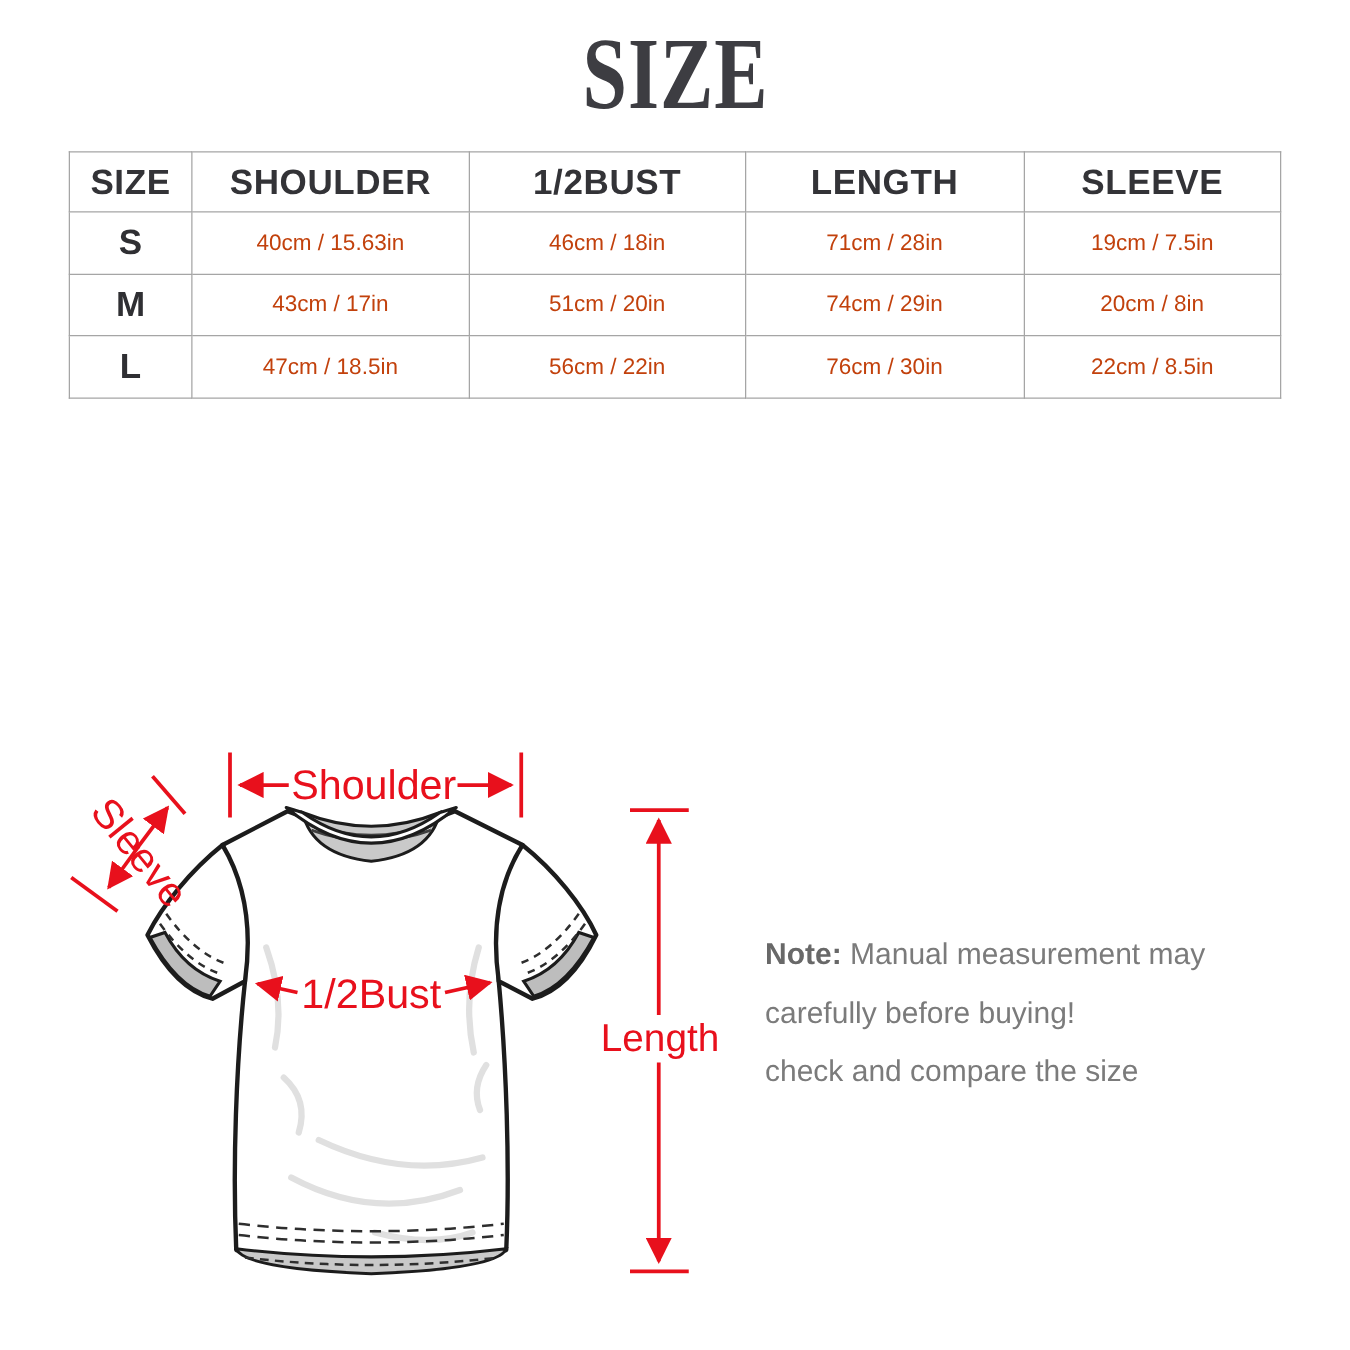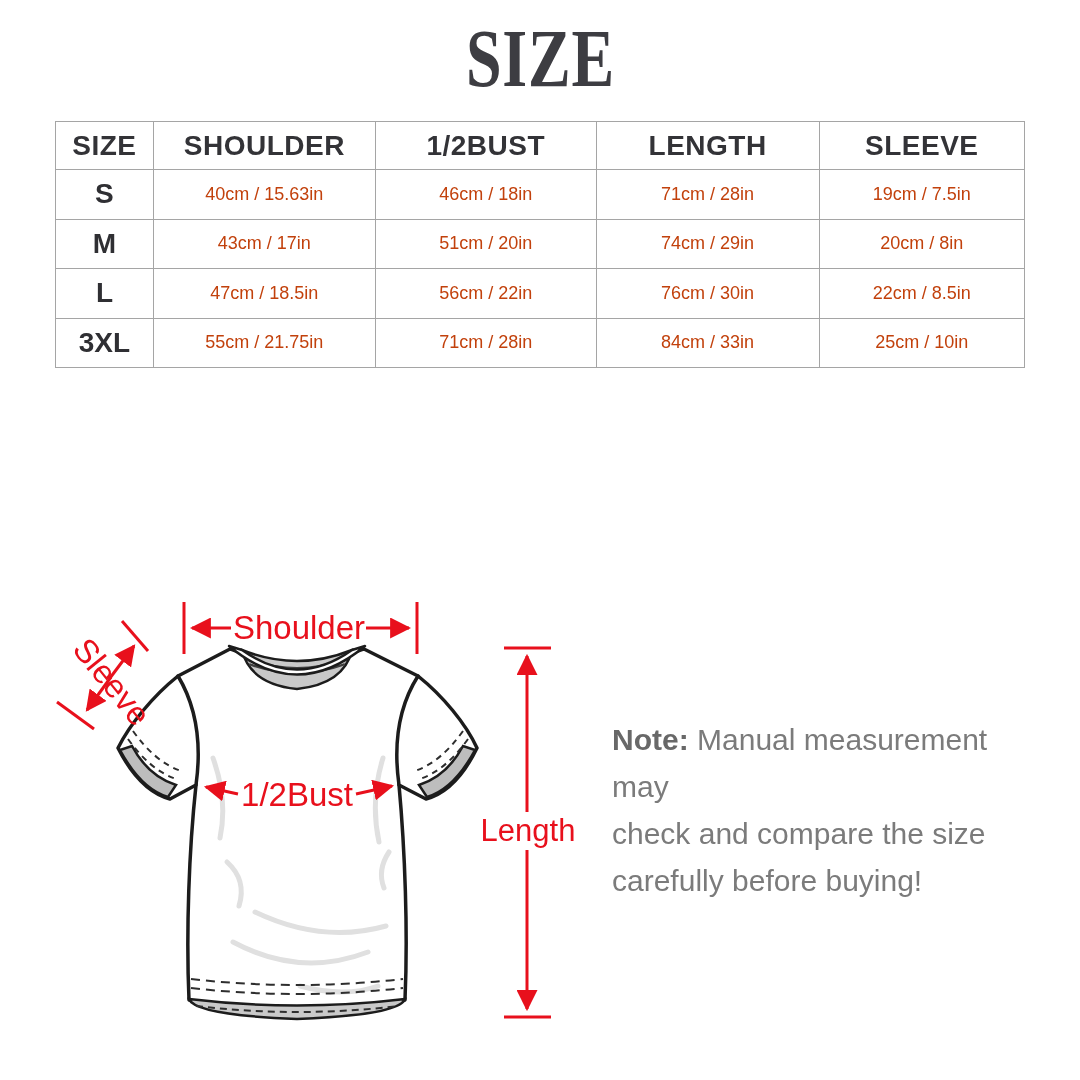--- a/index.html
+++ b/index.html
@@ -28,22 +28,22 @@
   #size-table td{
     height:48.5px;font-size:18px;color:#c2410c;
   }
   #size-table td.size-col{
     font-weight:bold;color:#2f2f33;font-size:28px;
   }
   
   #diagram{position:absolute;left:40px;top:590px;width:560px;height:460px;}
   
   #note{
-    position:absolute;left:612px;top:716px;width:420px;
-    font-size:30px;line-height:47px;color:#7b7b7b;
+    position:absolute;left:612px;top:740px;width:420px;
+    font-size:24px;line-height:47px;color:#7b7b7b;
   }
   #note p{margin:0;}
   #note b{color:#686868;font-weight:bold;margin-right:.28em;}
 </style>
 </head>
 <body>
 
 <div id="canvas">
 
   <div id="title">
@@ -81,27 +81,20 @@
           <td>51cm / 20in</td>
           <td>74cm / 29in</td>
           <td>20cm / 8in</td>
         </tr>
         <tr>
           <td class="size-col">L</td>
           <td>47cm / 18.5in</td>
           <td>56cm / 22in</td>
           <td>76cm / 30in</td>
           <td>22cm / 8.5in</td>
-        </tr>
-        <tr>
-          <td class="size-col">3XL</td>
-          <td>55cm / 21.75in</td>
-          <td>71cm / 28in</td>
-          <td>84cm / 33in</td>
-          <td>25cm / 10in</td>
         </tr>
       </tbody>
   </table>
 
   <svg id="diagram" viewBox="40 590 560 460" xmlns="http://www.w3.org/2000/svg">
     <defs>
       <marker id="ah" viewBox="0 0 10 10" refX="9" refY="5" markerWidth="7" markerHeight="7" orient="auto">
         <path d="M0 0 L10 5 L0 10 Z" fill="#e8101c"></path>
       </marker>
     </defs>
@@ -179,17 +172,17 @@
     <g fill="#e8101c" font-family="Liberation Sans, sans-serif" font-size="33">
       <text x="299" y="639" text-anchor="middle">Shoulder</text>
       <text x="103" y="689" text-anchor="middle" transform="rotate(51 103 689)">Sleeve</text>
       <text x="297" y="806" text-anchor="middle">1/2Bust</text>
       <text x="528" y="841" text-anchor="middle" font-size="31">Length</text>
     </g>
   </svg>
 
   <div id="note">
     <p><b>Note:</b><span>Manual measurement may</span></p>
+    <p>carefully before buying!</p>
     <p>check and compare the size</p>
-    <p>carefully before buying!</p>
   </div>
 
 </div>
 
 </body></html>

